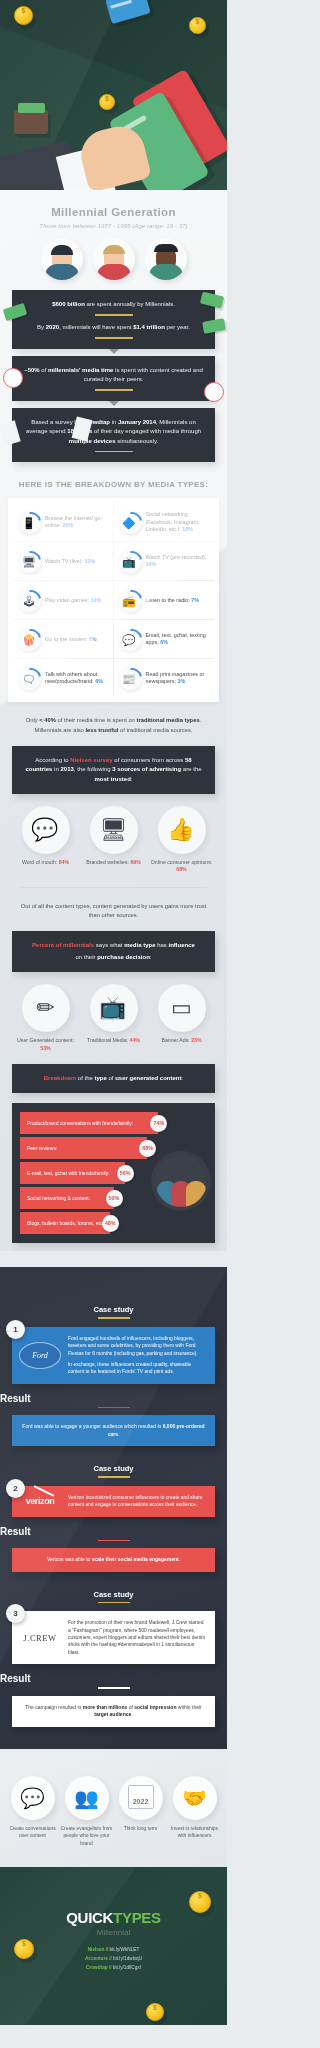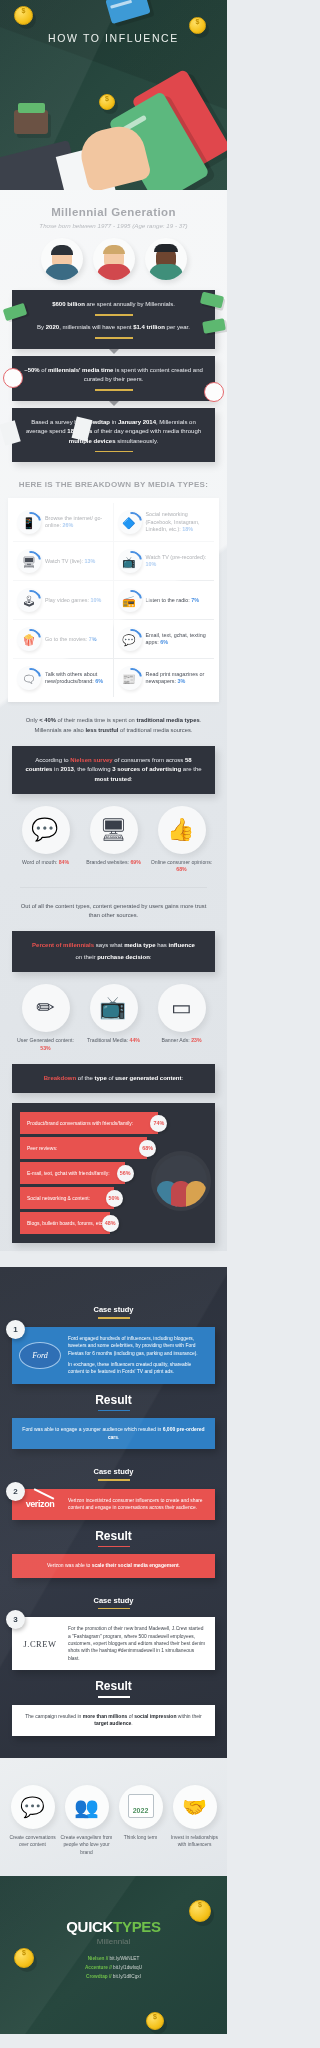--- a/index.html
+++ b/index.html
@@ -215,21 +215,21 @@
   .dark-h2{
     text-align:center; color:#fff; font-size:11px; font-weight:bold;
     letter-spacing:.3px; position:relative;
   }
   .cs-label{
     text-align:center; color:#fff; font-size:7.5px; font-weight:bold;
     margin-top:18px; position:relative;
   }
   .cs-label:after{content:"";display:block;width:32px;height:1.6px;background:#d8b24a;margin:3px auto 0;}
   .res-label{
-    text-align:center; color:#fff; font-size:12px; font-weight:bold;
+    color:#fff; font-size:10px; font-weight:bold;
     margin-top:9px; position:relative;
   }
   .res-label:after{content:"";display:block;width:32px;height:1.6px;margin:3px auto 0;}
   .cs-box{
     margin:8px 12px 0; padding:8px 8px 8px 6px; display:flex; gap:6px; position:relative;
     box-shadow:3px 4px 7px rgba(0,0,0,.2);
   }
   .cs-num{
     position:absolute; left:-6px; top:-7px; width:19px;height:19px;border-radius:50%;
     background:#f3f5f6; color:#35414d; font-size:8px; font-weight:bold;
@@ -303,21 +303,20 @@
     <div class="cardA"></div>
     <div class="wallet"></div>
     <div class="sleeve"></div>
     <div class="paper"></div>
     <div class="cardRed"></div>
     <div class="cardGrn"></div>
     <div class="hand"></div>
     <div class="coin c3">
         <i>$</i>
       </div>
-    <div class="hero-kicker">HOW TO INFLUENCE</div>
   </div>
 
   <div class="lightsec">
 
     <div class="sec-h2">Millennial Generation</div>
     <div class="sec-sub">Those born between 1977 - 1995  (Age range: 19 - 37)</div>
 
     <div class="avatars">
       <div class="av av1">
           <div class="head"></div>

